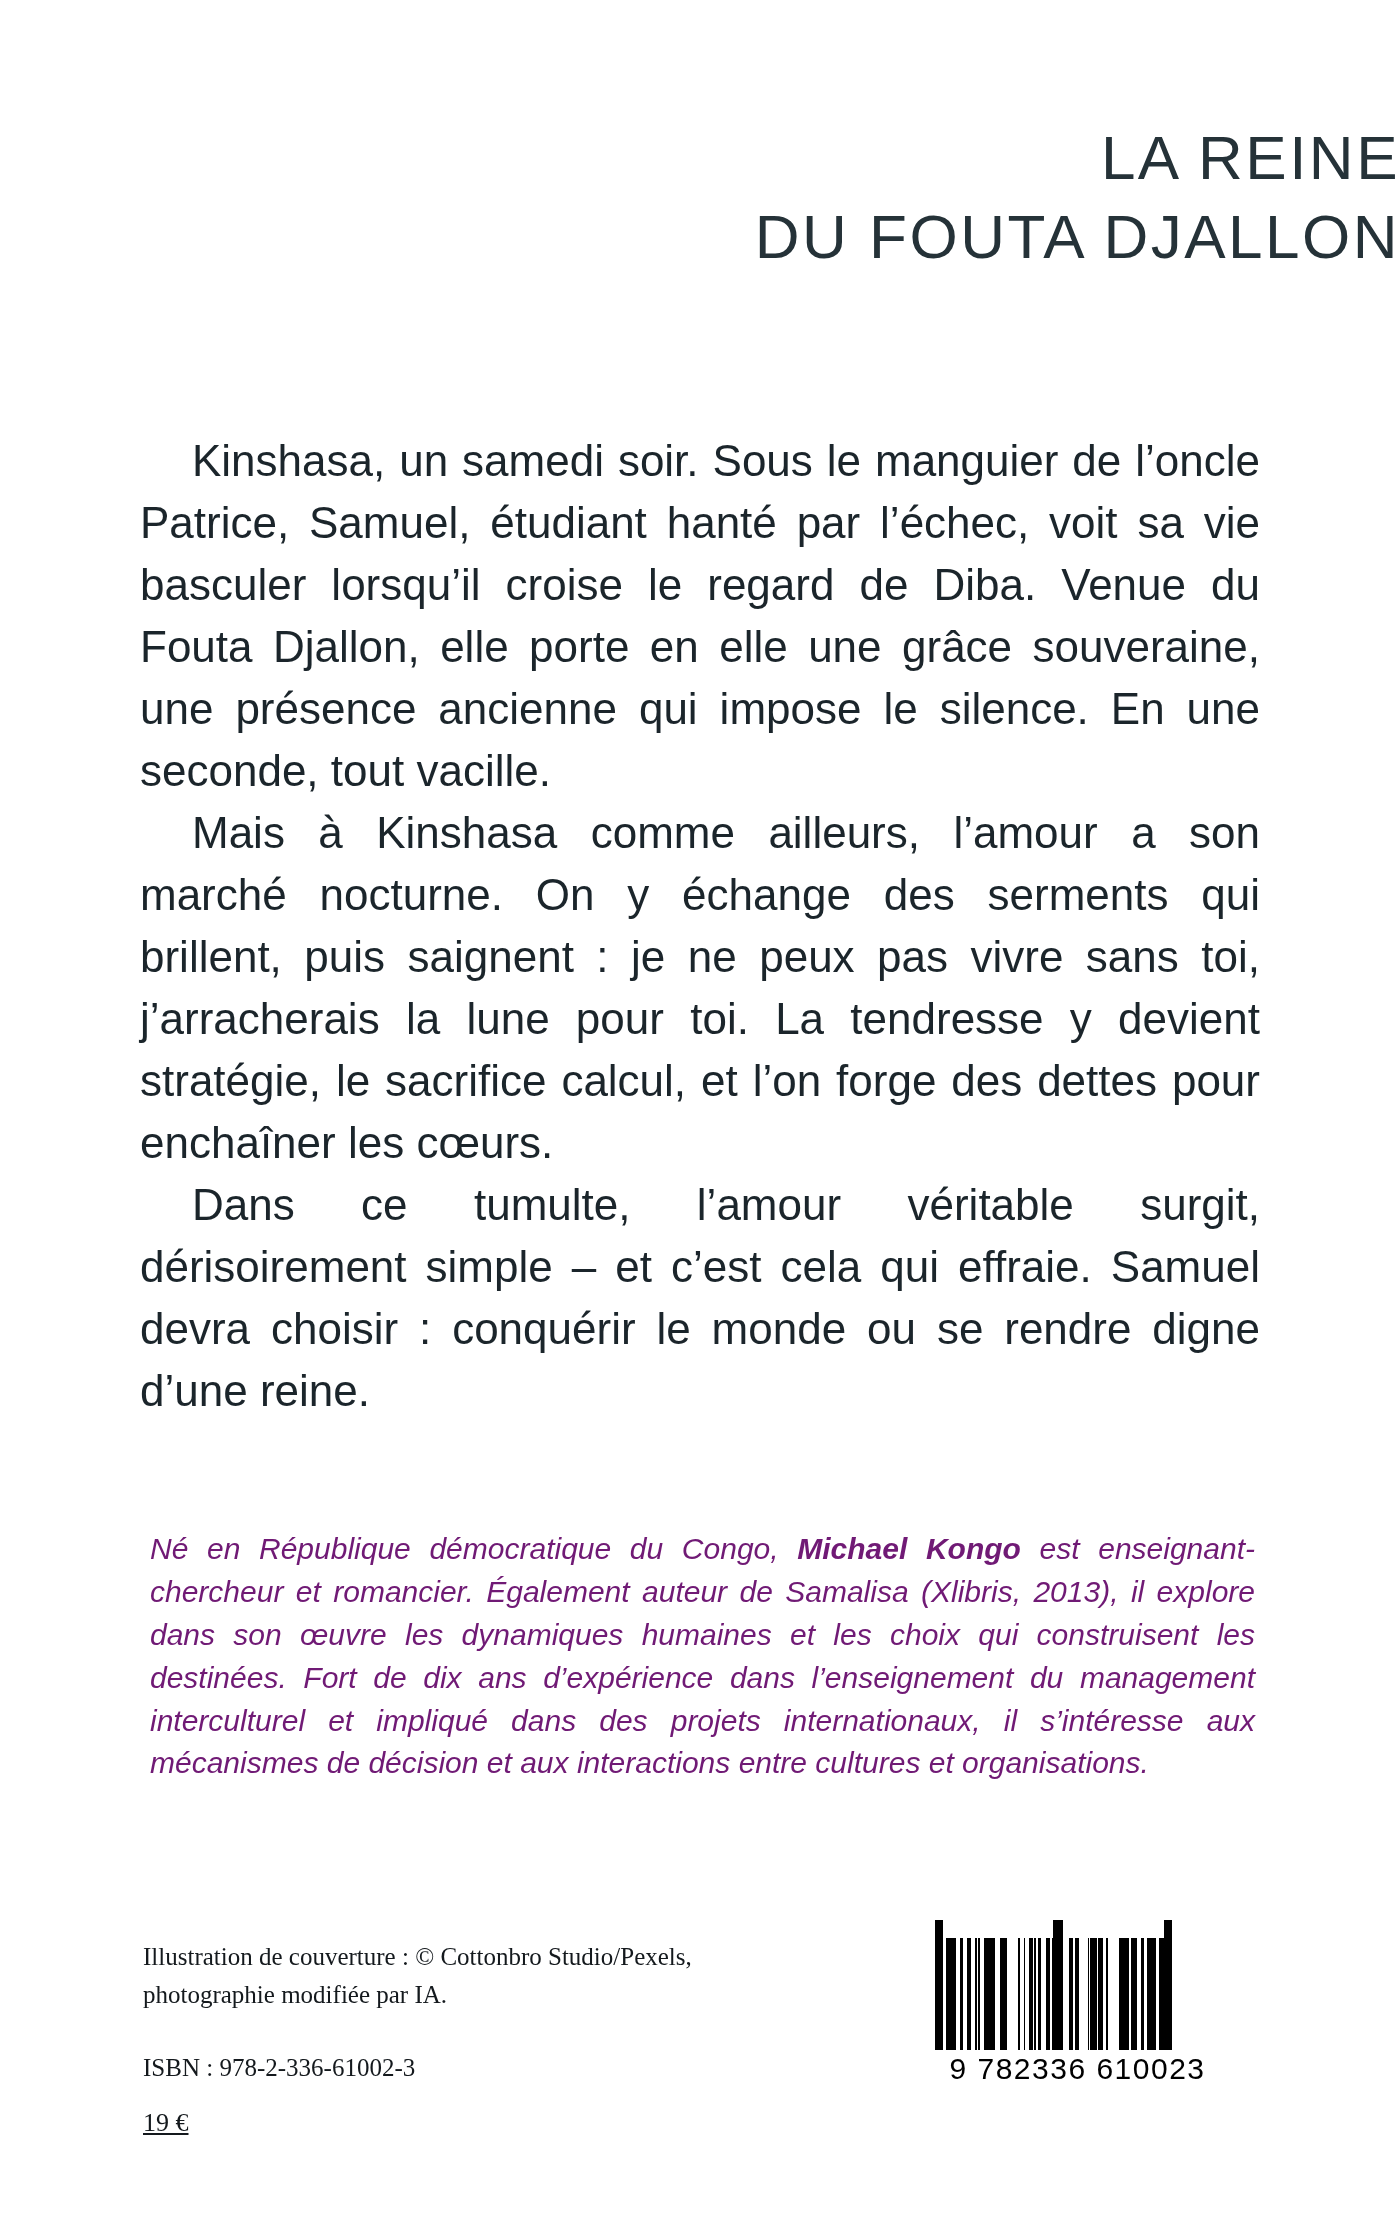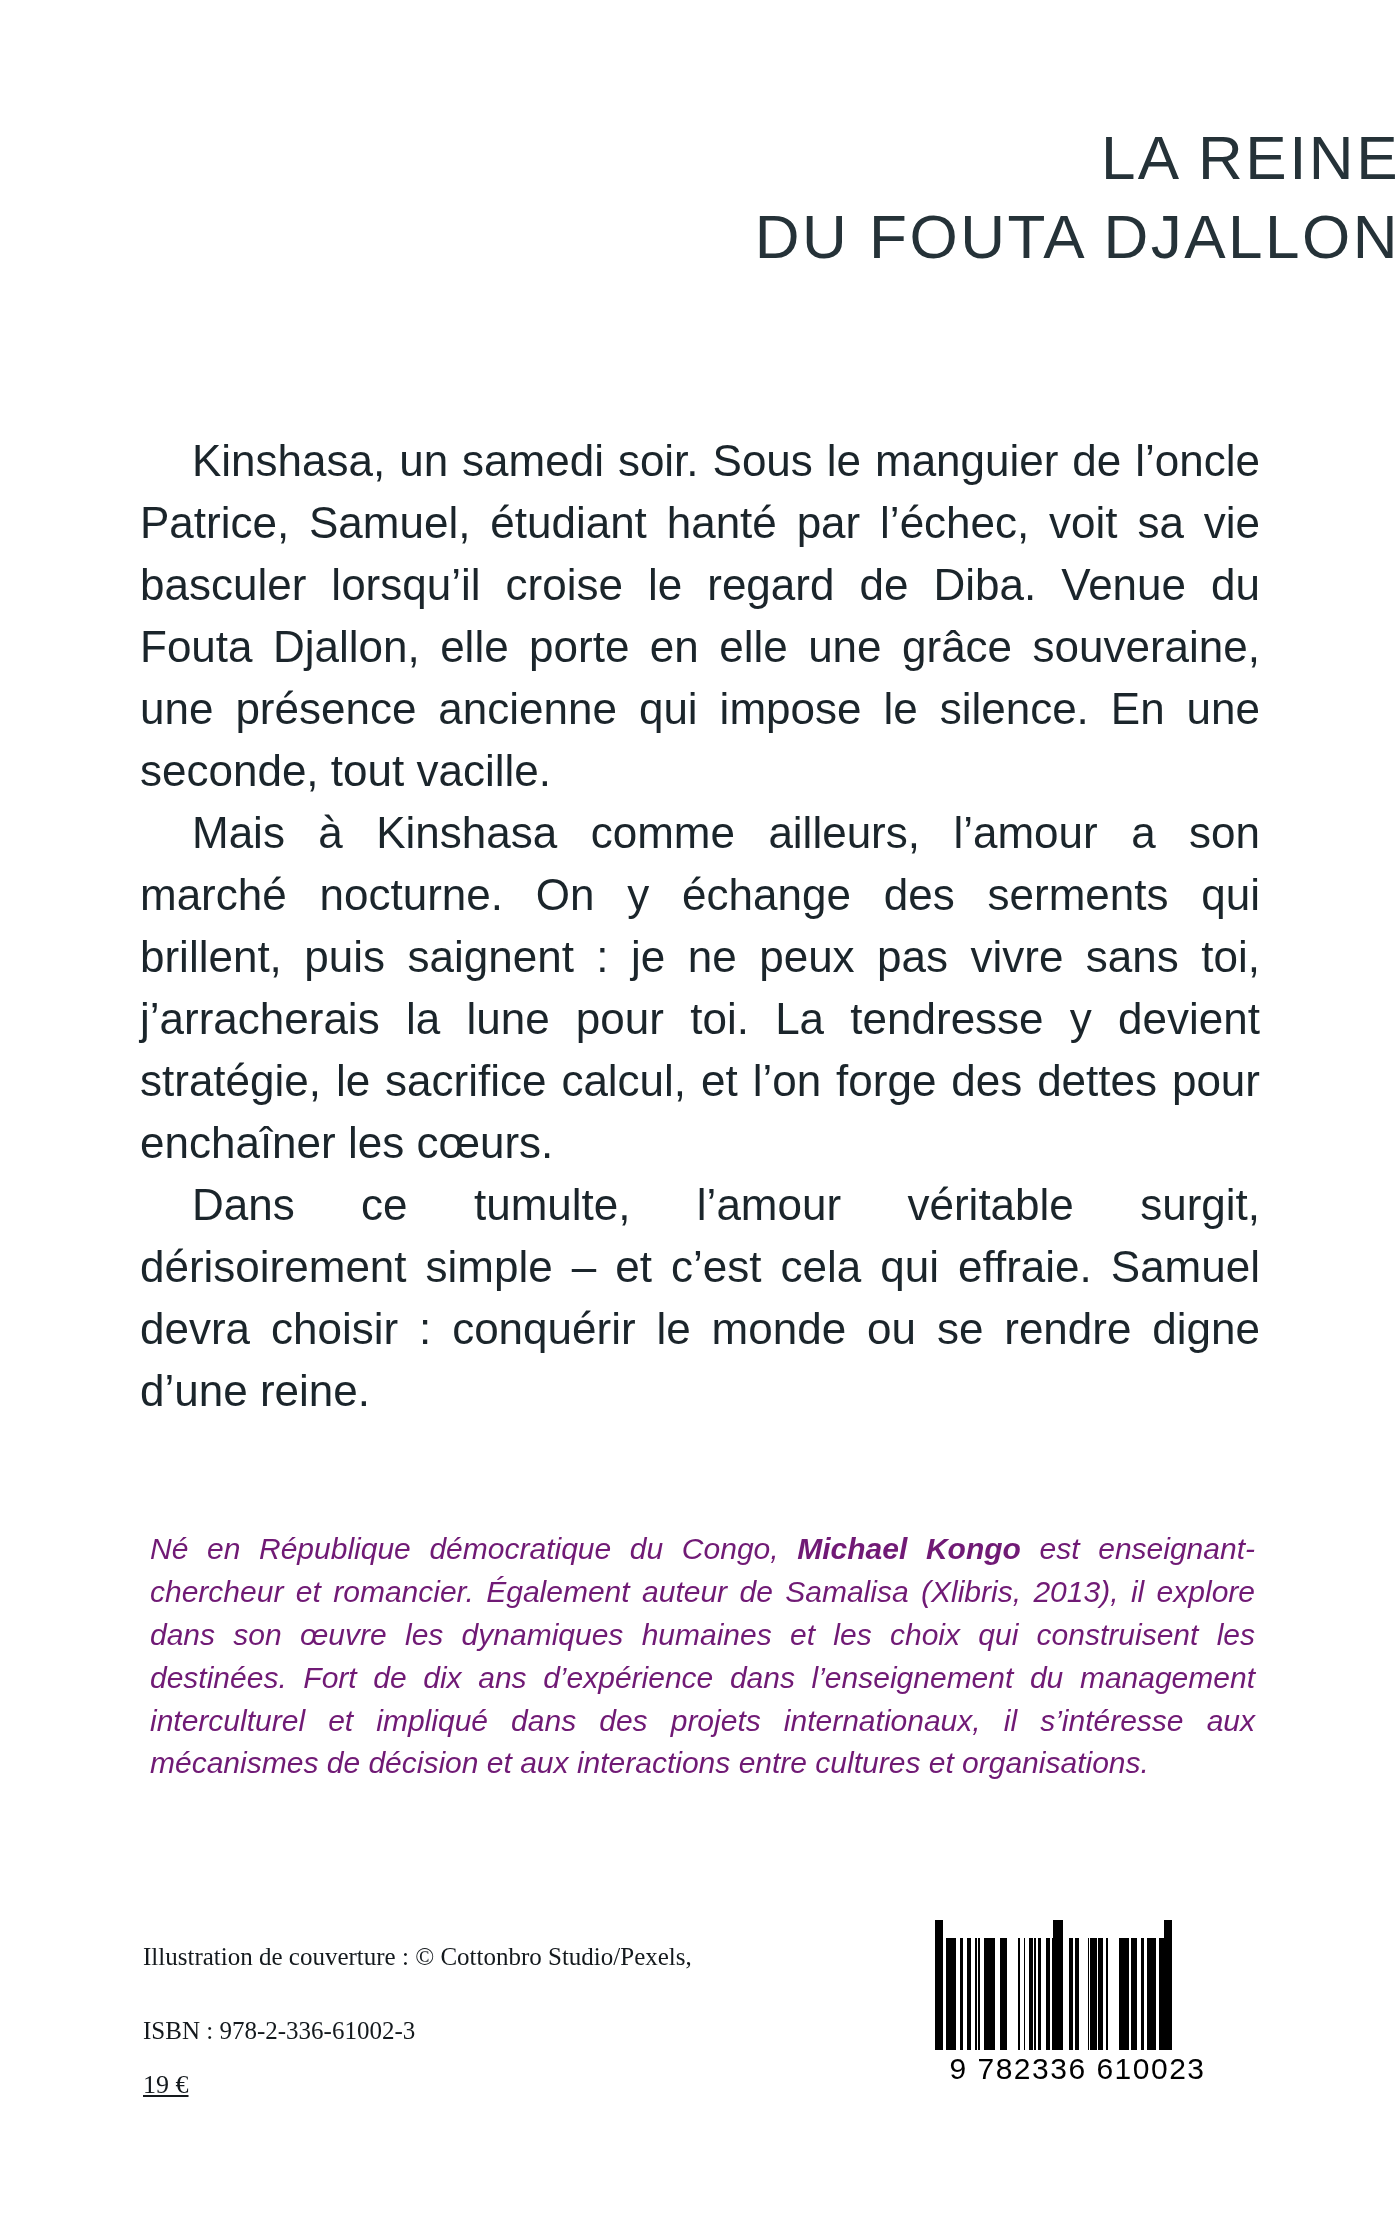--- a/index.html
+++ b/index.html
@@ -144,20 +144,21 @@
     <p>Kinshasa, un samedi soir. Sous le manguier de l’oncle Patrice, Samuel, étudiant hanté par l’échec, voit sa vie basculer lorsqu’il croise le regard de Diba. Venue du Fouta Djallon, elle porte en elle une grâce souveraine, une présence ancienne qui impose le silence. En une seconde, tout vacille.</p>
     <p>Mais à Kinshasa comme ailleurs, l’amour a son marché nocturne. On y échange des serments qui brillent, puis saignent : je ne peux pas vivre sans toi, j’arracherais la lune pour toi. La tendresse y devient stratégie, le sacrifice calcul, et l’on forge des dettes pour enchaîner les cœurs.</p>
     <p>Dans ce tumulte, l’amour véritable surgit, dérisoirement simple – et c’est cela qui effraie. Samuel devra choisir : conquérir le monde ou se rendre digne d’une reine.</p>
   </div>
 
   <div class="bio"><span>Né en République démocratique du Congo, </span><b>Michael Kongo</b><span> est enseignant-chercheur et romancier. Également auteur de Samalisa (Xlibris, 2013), il explore dans son œuvre les dynamiques humaines et les choix qui construisent les destinées. Fort de dix ans d’expérience dans l’enseignement du management interculturel et impliqué dans des projets internationaux, il s’intéresse aux mécanismes de décision et aux interactions entre cultures et organisations.</span></div>
 
   <div class="footer">
     <div class="credit">
       <div>Illustration de couverture : © Cottonbro Studio/Pexels,</div>
+      <div>photographie modifiée par IA.</div>
     </div>
     <div class="isbn">ISBN : 978-2-336-61002-3</div>
     <div class="price">19 €</div>
   </div>
 
   <div class="barcode-wrap">
     <div class="barcode" id="barcode-bars">
         <span class="tall" style="width: 3px;"></span>
         <span class="tall" style="width: 2px;"></span>
         <span class="tall" style="width: 3px;"></span>

